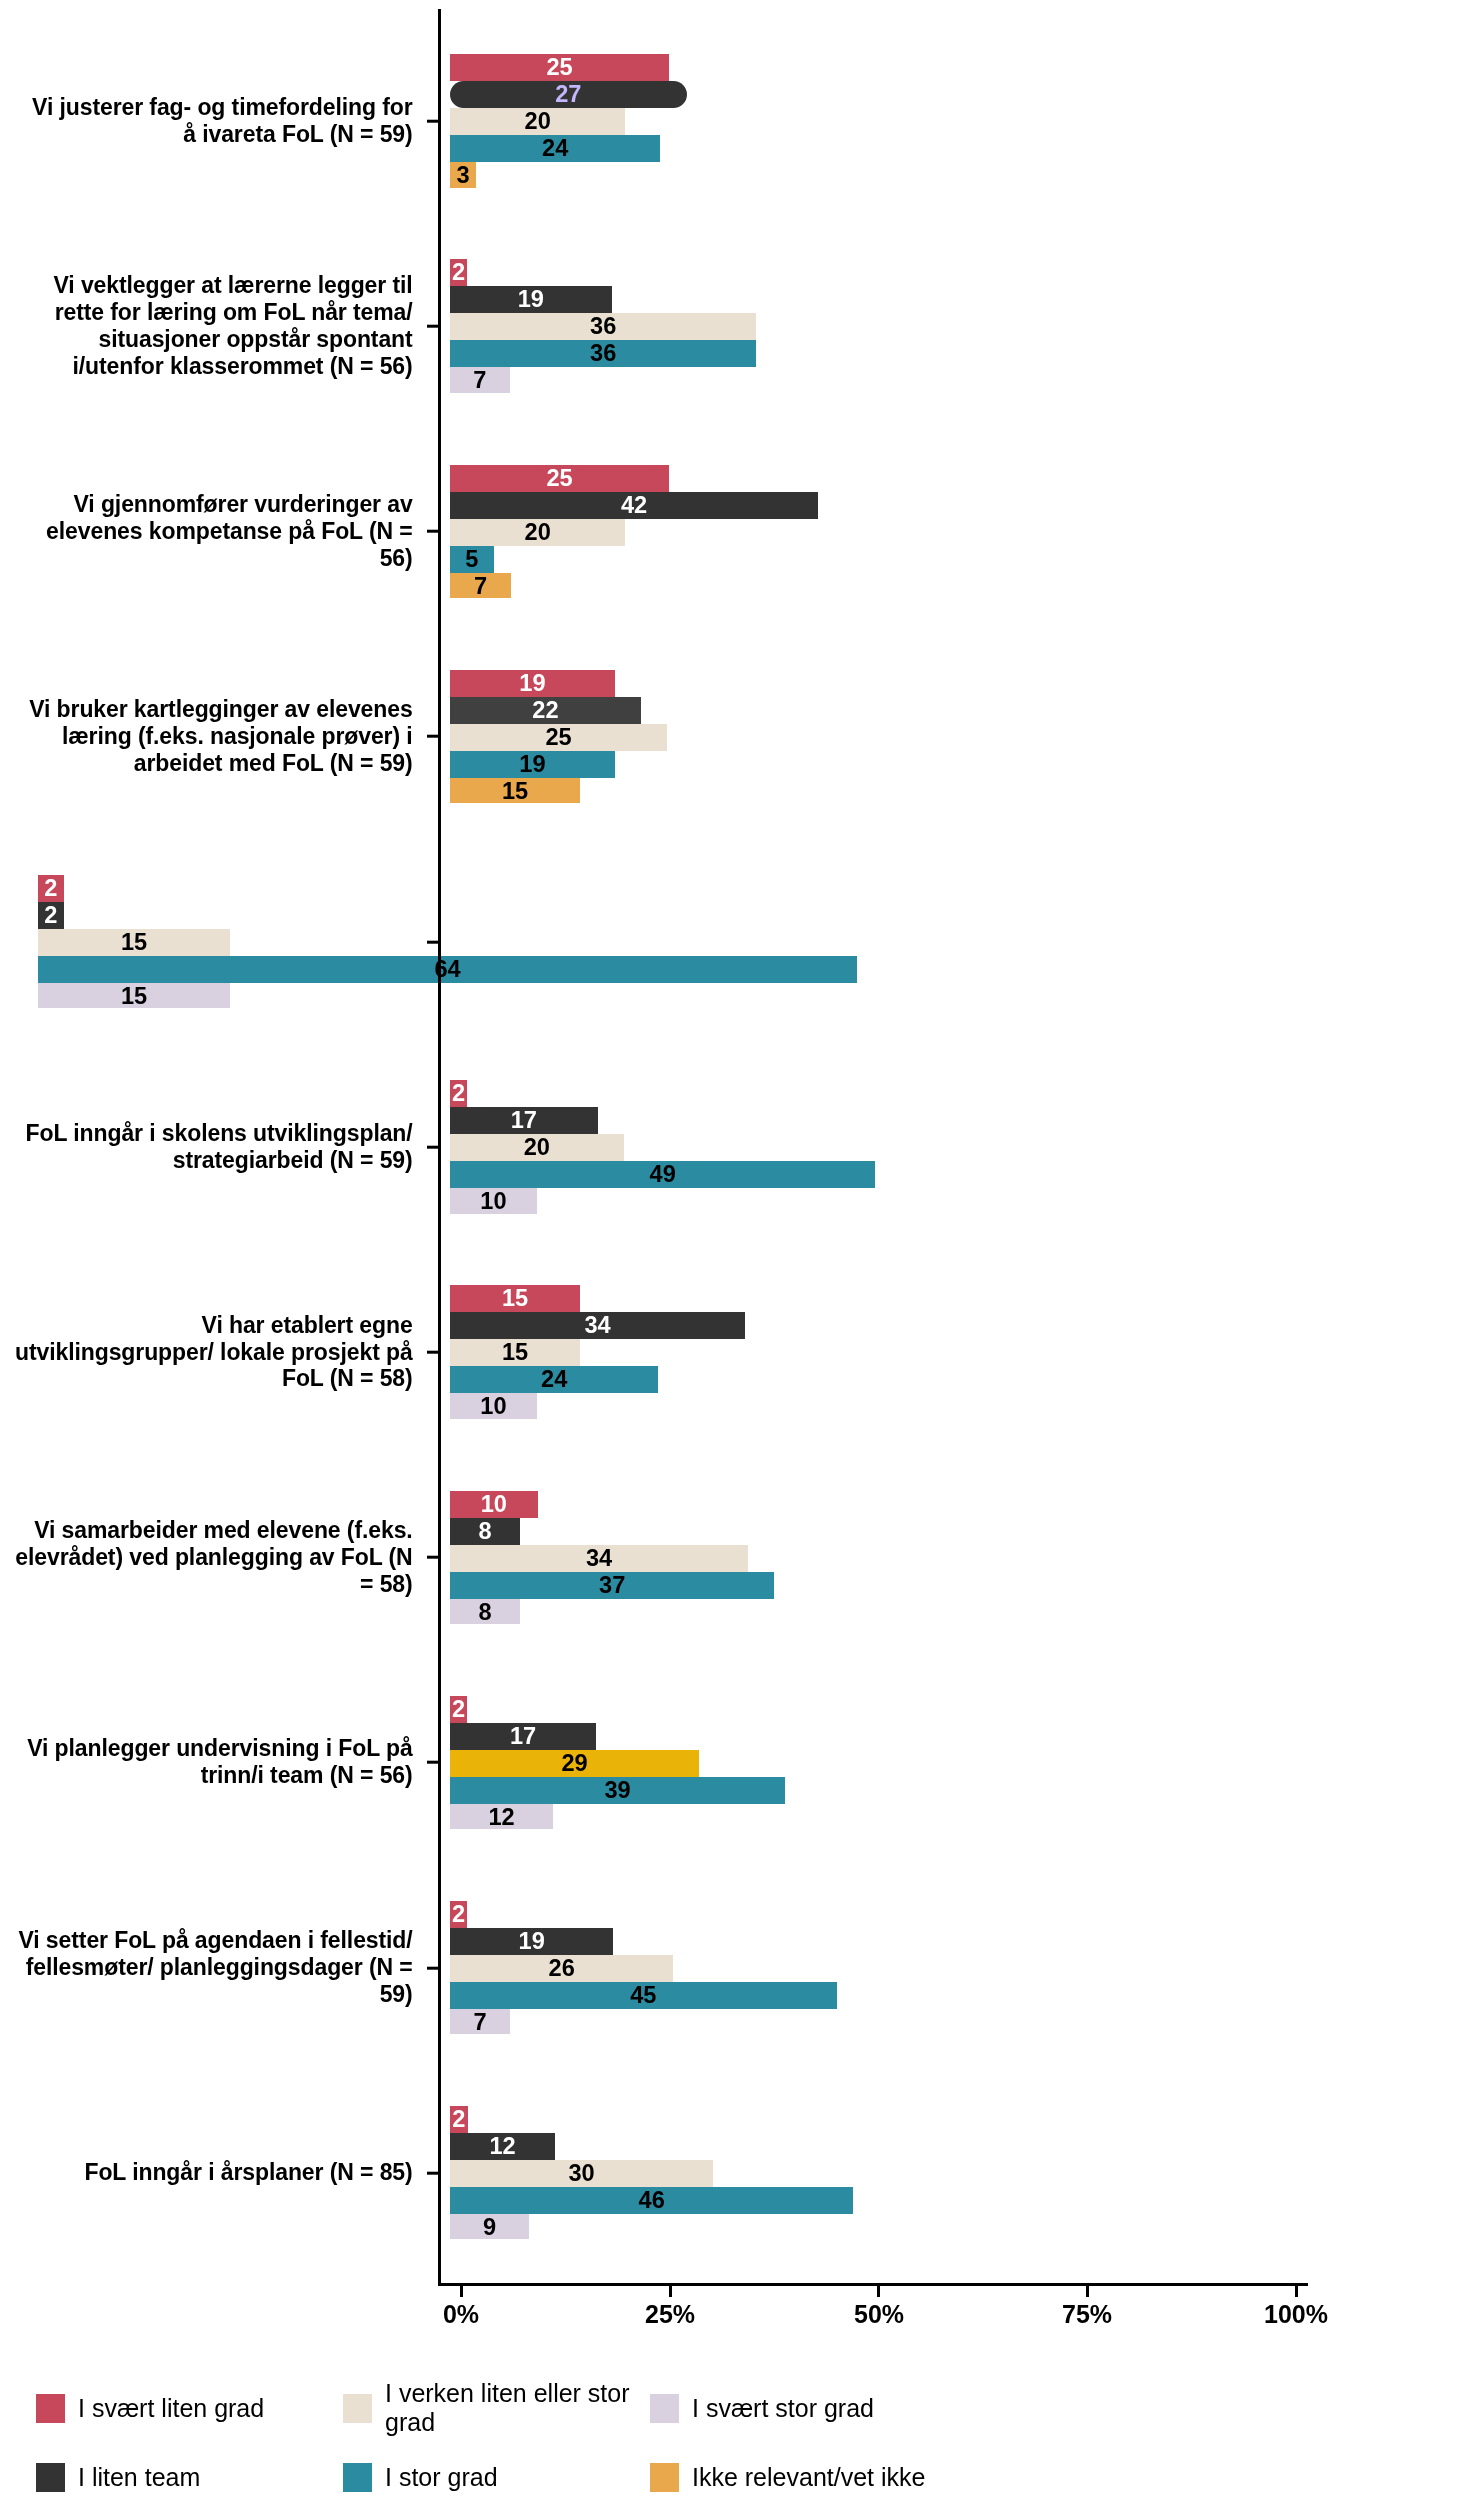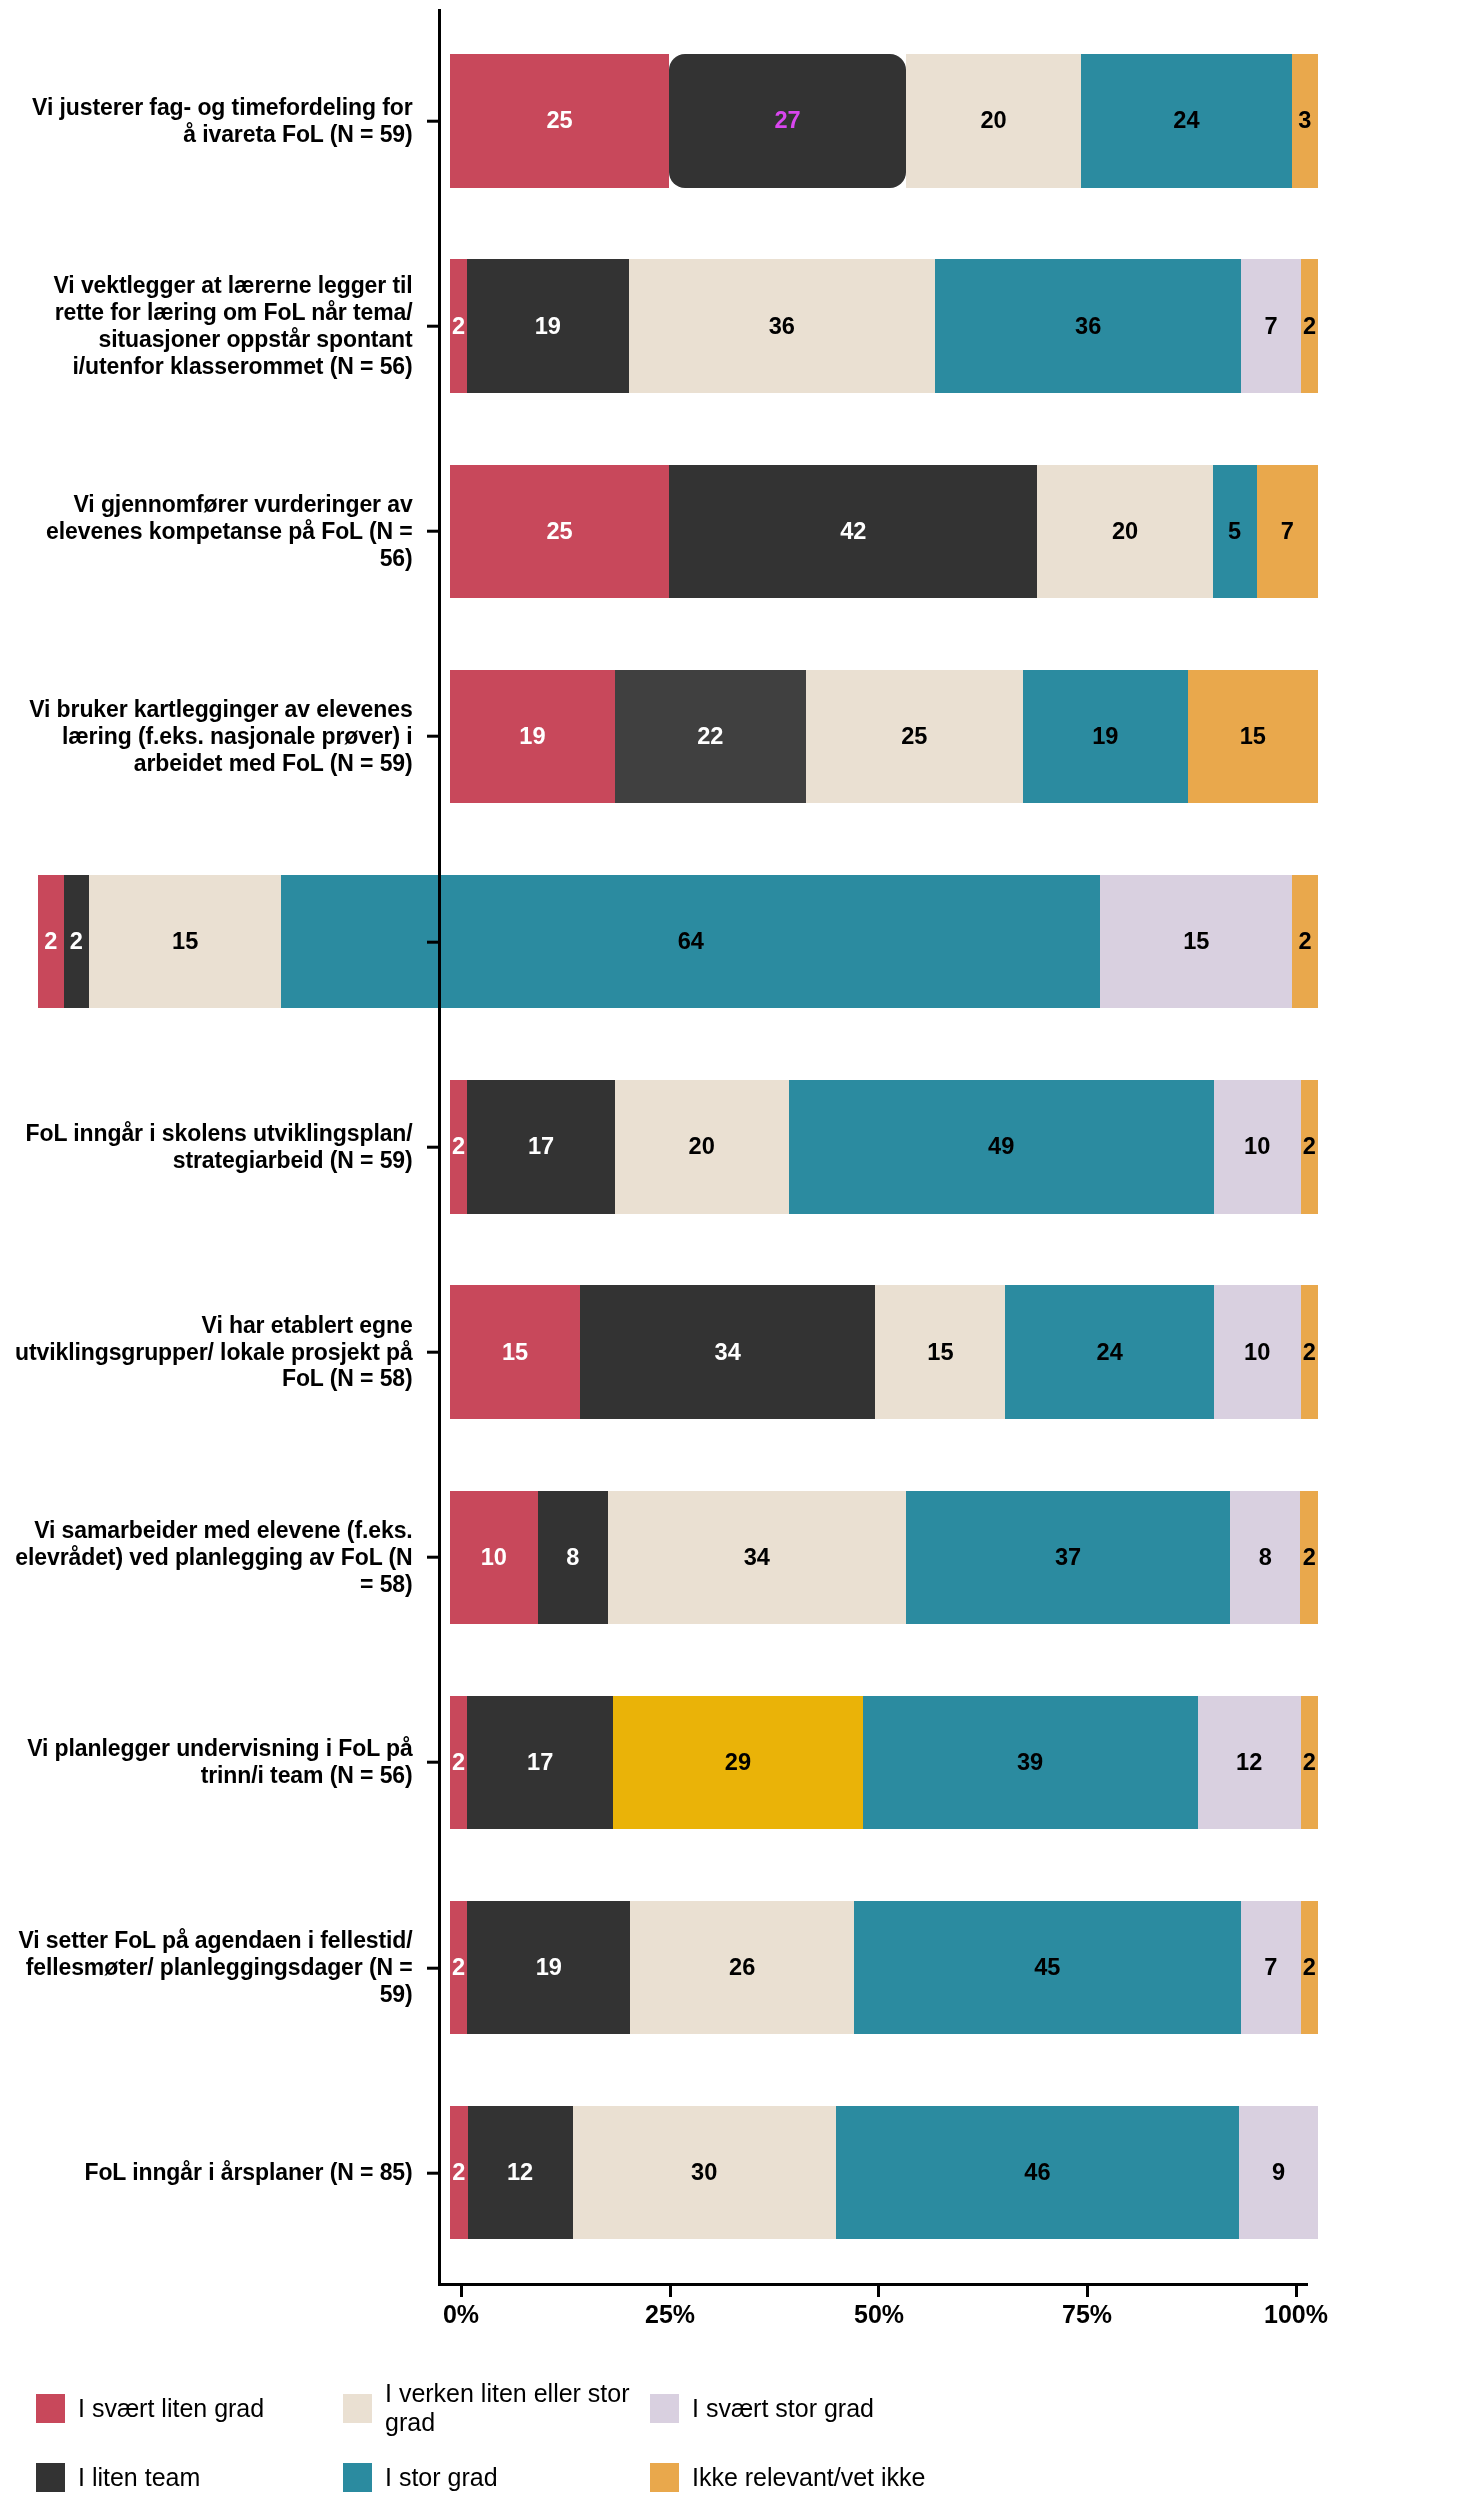--- a/index.html
+++ b/index.html
@@ -73,21 +73,21 @@
     padding-left: 23px;
     padding-right: 162px;
     box-sizing: border-box;
   }
 
   .bar {
     position: relative;
     width: 100%;
     height: 65%;
     display: flex;
-    flex-direction: row;
+    flex-direction: column;
     overflow: hidden;
   }
 
   .seg {
     height: 100%;
     display: flex;
     align-items: center;
     justify-content: center;
     font-size: 23.6px;
     box-sizing: border-box;
@@ -174,21 +174,21 @@
   <div class="plot-wrap">
 
     <div class="rows" id="rows">
         <div class="row">
           <div class="row-label">Vi justerer fag- og timefordeling for å ivareta FoL (N = 59)</div>
           <div class="row-bar-area">
             <div class="bar">
               <div class="seg" style="width: 25.2525%; background: rgb(200, 72, 91); color: rgb(255, 255, 255);">
                 <span>25</span>
               </div>
-              <div class="seg" style="width: 27.2727%; background: rgb(51, 51, 51); color: #d946ef; border-radius: 16px;">
+              <div class="seg" style="width: 27.2727%; background: rgb(51, 51, 51); color: #c4b5fd; border-radius: 16px;">
                 <span>27</span>
               </div>
               <div class="seg" style="width: 20.202%; background: rgb(234, 224, 210); color: rgb(0, 0, 0);">
                 <span>20</span>
               </div>
               <div class="seg" style="width: 24.2424%; background: rgb(43, 139, 160); color: rgb(0, 0, 0);">
                 <span>24</span>
               </div>
               <div class="seg" style="width: 3.0303%; background: rgb(233, 168, 76); color: rgb(0, 0, 0);">
                 <span>3</span>

